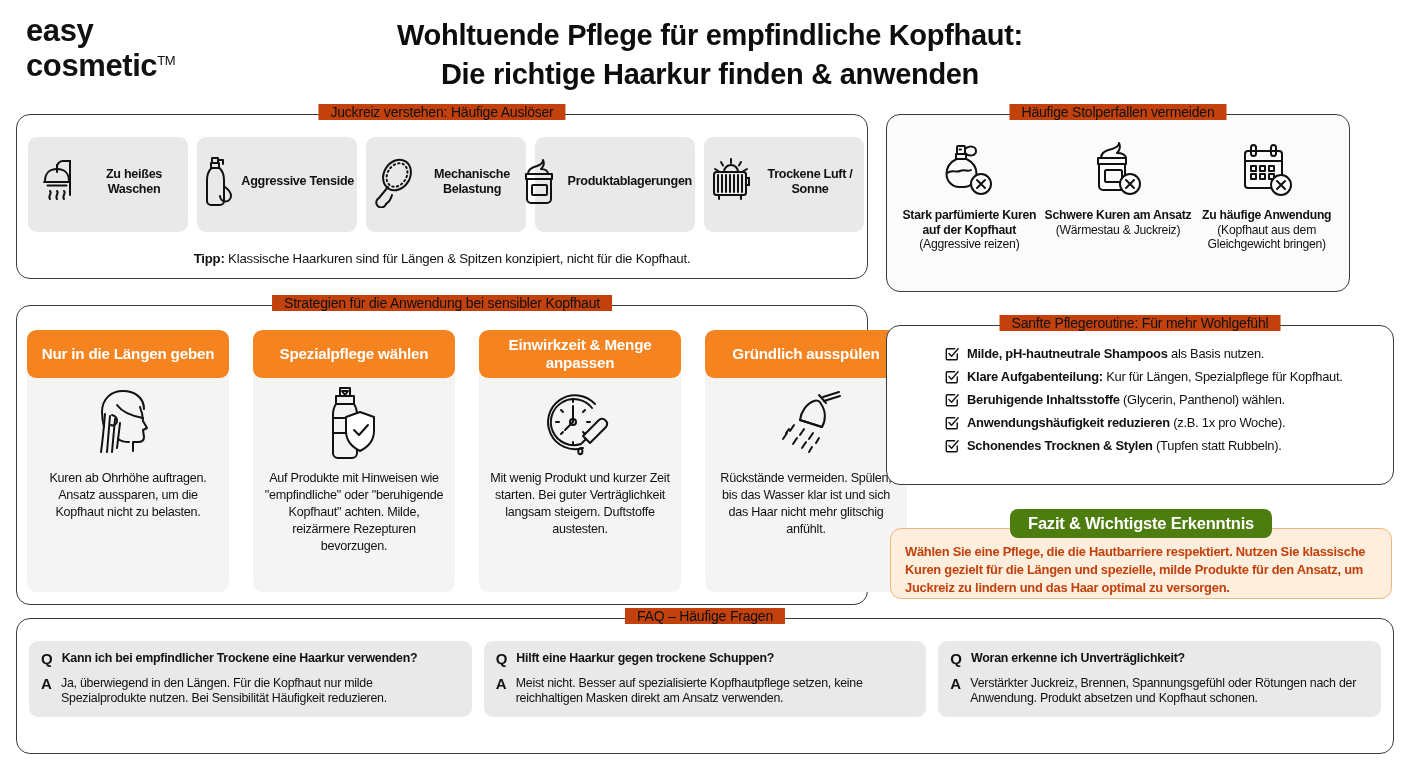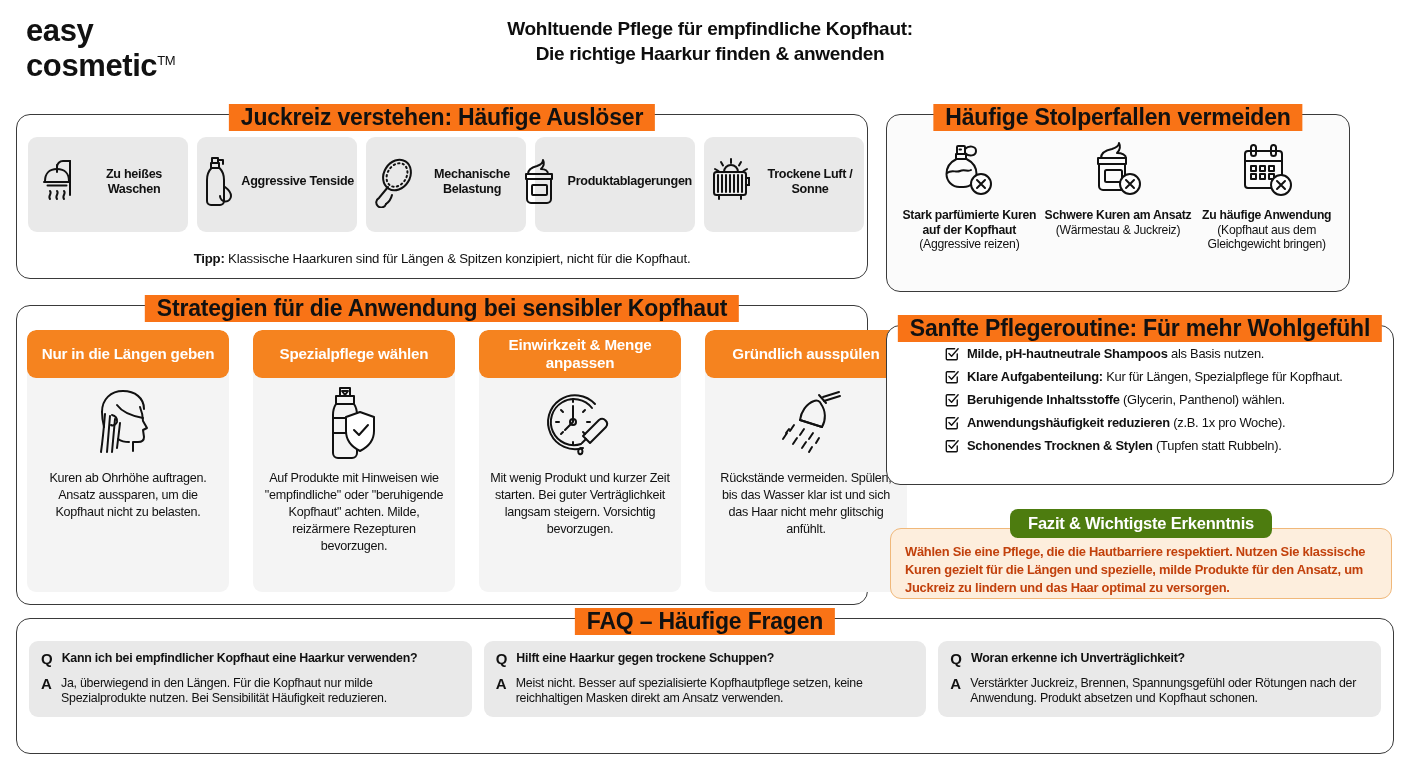--- a/index.html
+++ b/index.html
@@ -15,36 +15,36 @@
   
   .header { position: relative; height: 100px; }
   .logo {
     position: absolute; left: 26px; top: 14px;
     font-size: 31px; font-weight: 700; line-height: 1.12;
     letter-spacing: -0.4px; color: #111;
   }
   .logo .tm { font-size: 13px; vertical-align: super; font-weight: 500; }
   .main-title {
     position: absolute; left: 330px; top: 16px; width: 760px;
-    text-align: center; font-size: 19px; font-weight: 700;
+    text-align: center; font-size: 29px; font-weight: 700;
     line-height: 1.33; letter-spacing: -0.3px; color: #0d0d0d;
   }
 
   
   .box {
     position: absolute;
     border: 1.6px solid #3a3a3a;
     border-radius: 14px;
     background: #fff;
   }
   .box > .box-title {
     position: absolute; top: -11px; left: 50%;
     transform: translateX(-50%);
-    background: #f97316; padding: 0 12px;
-    font-size: 23px; font-weight: 700; white-space: nowrap;
+    background: #c2410c; padding: 0 12px;
+    font-size: 14px; font-weight: 400; white-space: nowrap;
     letter-spacing: -0.2px;
   }
 
   
   #triggers { left: 16px; top: 114px; width: 852px; height: 165px; }
   .trigger-row {
     position: absolute; left: 11px; top: 22px;
     display: flex; gap: 9px;
   }
   .trigger-card {
@@ -348,21 +348,21 @@
             <path d="M58 20A27 27 0 1 0 46 64"></path>
             <path d="M55 24A23 23 0 1 0 44 60"></path>
             <circle cx="36" cy="38" r="3"></circle>
             <path d="M36 38V22M36 38l-8 8"></path>
             <path d="M36 15v3M53 38h-3M36 58v3M19 38h3M48 26l-2 2M48 50l-2-2M24 50l2-2M24 26l2 2"></path>
             <path d="M62 36a5 5 0 0 1 7 7L53 59l-7-7z"></path>
             <path d="M49 55l-4 4"></path>
             <path d="M44 64c2 2 2 5 0 6s-4-2-2-5z"></path>
           </svg>
         </div>
-        <div class="strat-body">Mit wenig Produkt und kurzer Zeit starten. Bei guter Verträglichkeit langsam steigern. Vorsichtig bevorzugen.</div>
+        <div class="strat-body">Mit wenig Produkt und kurzer Zeit starten. Bei guter Verträglichkeit langsam steigern. Duftstoffe austesten.</div>
       </div>
 
       <div class="strat-card">
         <div class="strat-head">Gründlich ausspülen</div>
         <div class="strat-icon">
           <svg width="90" height="78" viewBox="0 0 90 78" fill="none" stroke="#111" stroke-width="2" stroke-linecap="round" stroke-linejoin="round">
             <path d="M62 12l16-5M63 16l16-5"></path>
             <path d="M58 10l7 8"></path>
             <path d="M53 16c-8 3-13 11-14 19l22 7c4-7 4-16-1-23a5 5 0 0 0-7-3z"></path>
             <path d="M39 35l22 7"></path>
@@ -437,21 +437,21 @@
     <div class="fazit-text">Wählen Sie eine Pflege, die die Hautbarriere respektiert. Nutzen Sie klassische Kuren gezielt für die Längen und spezielle, milde Produkte für den Ansatz, um Juckreiz zu lindern und das Haar optimal zu versorgen.</div>
   </div>
 
   <div class="box" id="faq">
     <div class="box-title">FAQ – Häufige Fragen</div>
     <div class="faq-row">
 
       <div class="faq-card">
         <div class="qa q">
           <span class="mark">Q</span>
-          <span class="txt">Kann ich bei empfindlicher Kopfhaut eine Haarkur verwenden?</span>
+          <span class="txt">Kann ich bei empfindlicher Trockene eine Haarkur verwenden?</span>
         </div>
         <div class="qa a">
           <span class="mark">A</span>
           <span class="txt">Ja, überwiegend in den Längen. Für die Kopfhaut nur milde Spezialprodukte nutzen. Bei Sensibilität Häufigkeit reduzieren.</span>
         </div>
       </div>
 
       <div class="faq-card">
         <div class="qa q">
           <span class="mark">Q</span>

